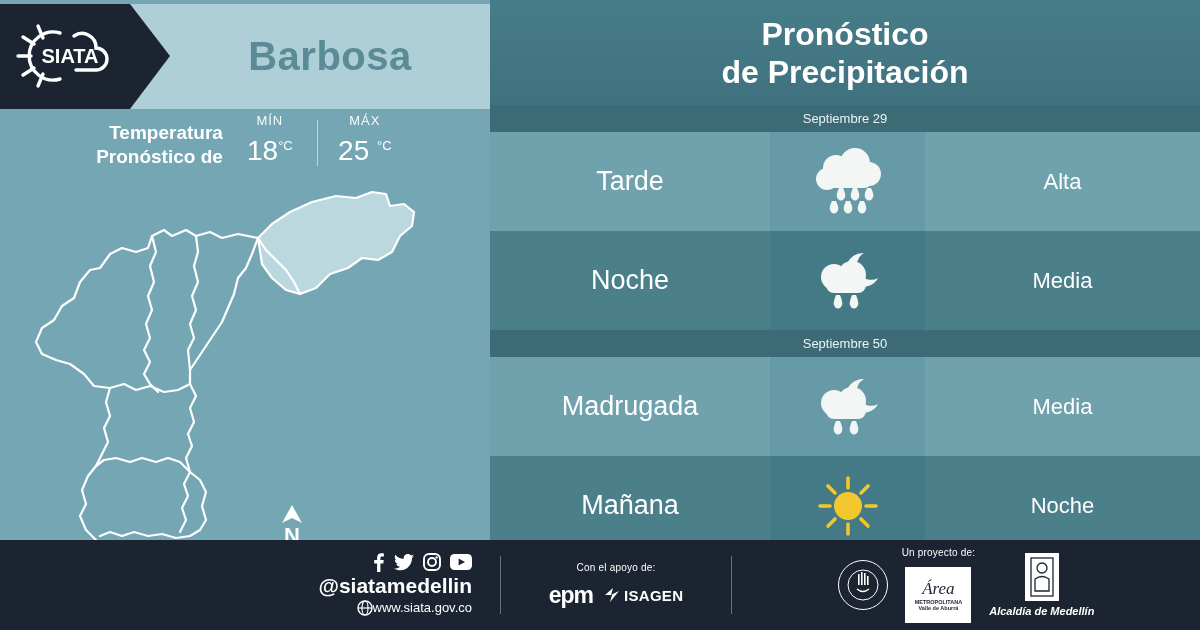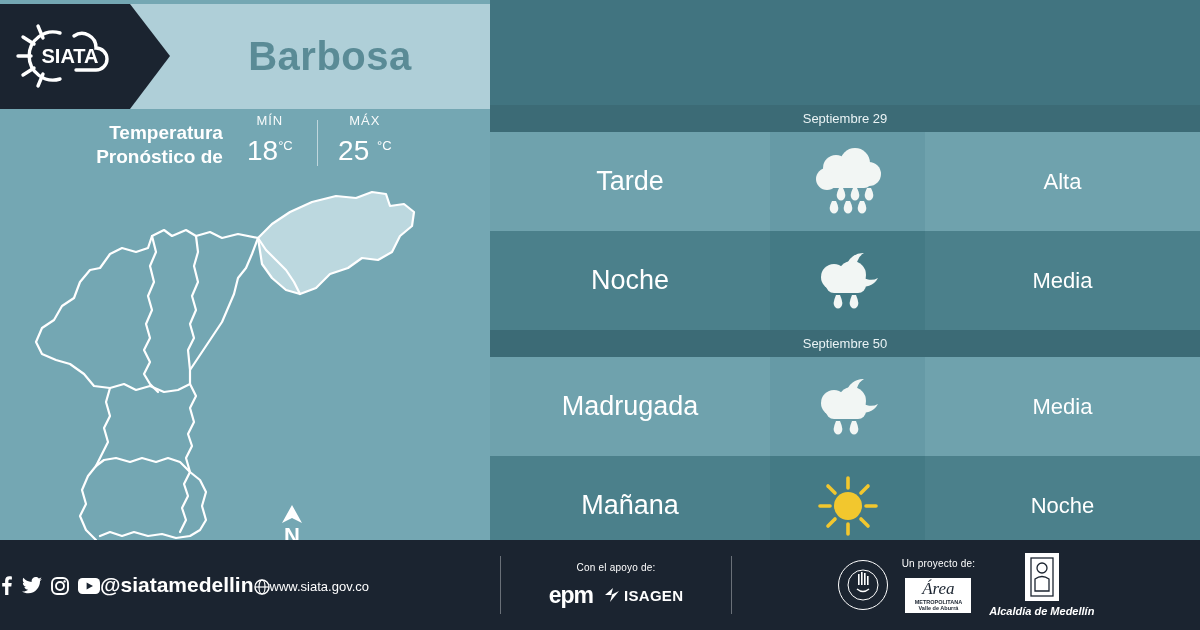--- a/index.html
+++ b/index.html
@@ -50,34 +50,34 @@
   .frow.dark .c2{background:#447a85;}
   .c1{width:280px;display:flex;align-items:center;justify-content:center;
     color:#fff;font-size:27px;}
   .c2{width:155px;display:flex;align-items:center;justify-content:center;}
   .c3{width:275px;display:flex;align-items:center;justify-content:center;
     color:#fff;font-size:22px;}
 
   
   .footer{position:absolute;left:0;top:540px;width:1200px;height:90px;background:#1b2430;
     display:flex;align-items:center;}
-  .fsocial{width:500px;display:flex;flex-direction:row;align-items:flex-end;padding-right:28px;box-sizing:border-box;color:#fff;}
+  .fsocial{width:500px;display:flex;flex-direction:column;align-items:flex-end;padding-right:28px;box-sizing:border-box;color:#fff;}
   .sicons{display:flex;gap:9px;align-items:center;margin-bottom:2px;}
   .handle{font-size:21px;font-weight:bold;line-height:24px;}
   .siteline{display:flex;align-items:center;font-size:13px;line-height:20px;}
   .fdiv{width:1px;height:58px;background:rgba(255,255,255,.35);}
   .fsupport{width:230px;text-align:center;color:#fff;padding:0 10px;box-sizing:border-box;}
   .fcap{font-size:10px;margin-bottom:9px;letter-spacing:.2px;}
   .flogos{display:flex;align-items:center;justify-content:center;gap:12px;}
   .epm{font-size:23px;font-weight:bold;letter-spacing:-1px;text-align:center;}
   .isagen{font-size:15px;font-weight:bold;letter-spacing:.3px;display:flex;align-items:center;gap:3px;}
   .fproject{flex:1;display:flex;align-items:center;justify-content:center;gap:14px;color:#fff;}
   .seal{width:48px;height:48px;border-radius:50%;border:1.6px solid #fff;position:relative;
     display:flex;align-items:center;justify-content:center;}
-  .amva{background:#fff;color:#1b2430;width:66px;height:35px;display:flex;flex-direction:column;
+  .amva{background:#fff;color:#1b2430;width:66px;height:56px;display:flex;flex-direction:column;
     align-items:center;justify-content:center;font-size:5.5px;text-align:center;line-height:6px;font-weight:bold;}
   .amva .amva-script{font-family:"Liberation Serif",serif;font-size:17px;font-style:italic;font-weight:normal;line-height:17px;margin-bottom:2px;}
   .crest{width:34px;height:48px;background:#fff;}
   .alcaldia-lbl{font-size:11px;font-weight:bold;}
   .fproject-inner{display:flex;flex-direction:column;align-items:center;}
 </style>
 </head>
 <body>
 
 <div class="stage">
@@ -140,20 +140,24 @@
       <div class="compass">
         <svg width="26" height="22" viewBox="0 0 26 22">
           <polygon points="13,2 23,20 13,15 3,20" fill="#ffffff"></polygon>
         </svg>
         <span>N</span>
       </div>
     </div>
   </div>
 
   <div class="right-panel">
+    <div class="rp-header">
+      <div>Pronóstico</div>
+      <div>de Precipitación</div>
+    </div>
 
     <div class="rows">
 
       <div class="date-bar">Septiembre 29</div>
 
       <div class="frow light">
         <div class="c1">Tarde</div>
         <div class="c2">
           <svg width="84" height="72" viewBox="0 0 84 72">
             <g fill="#f2f6f4">

